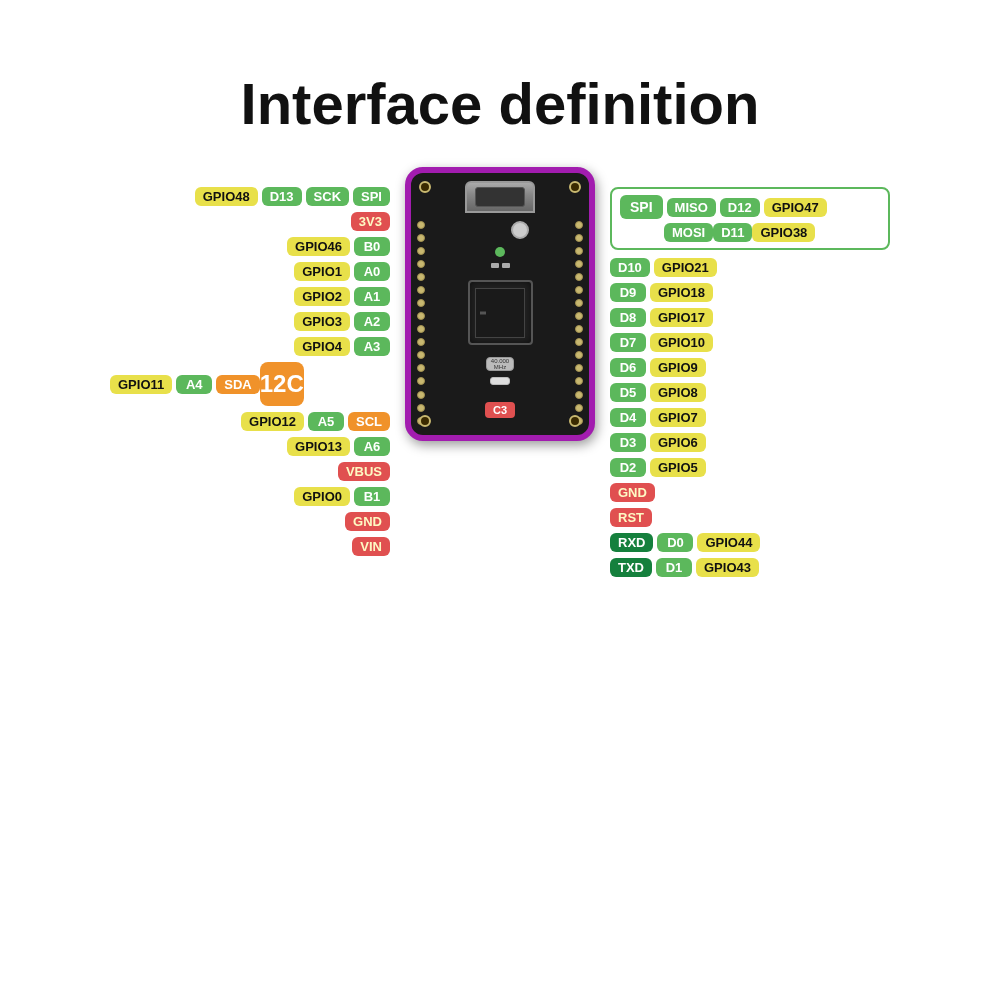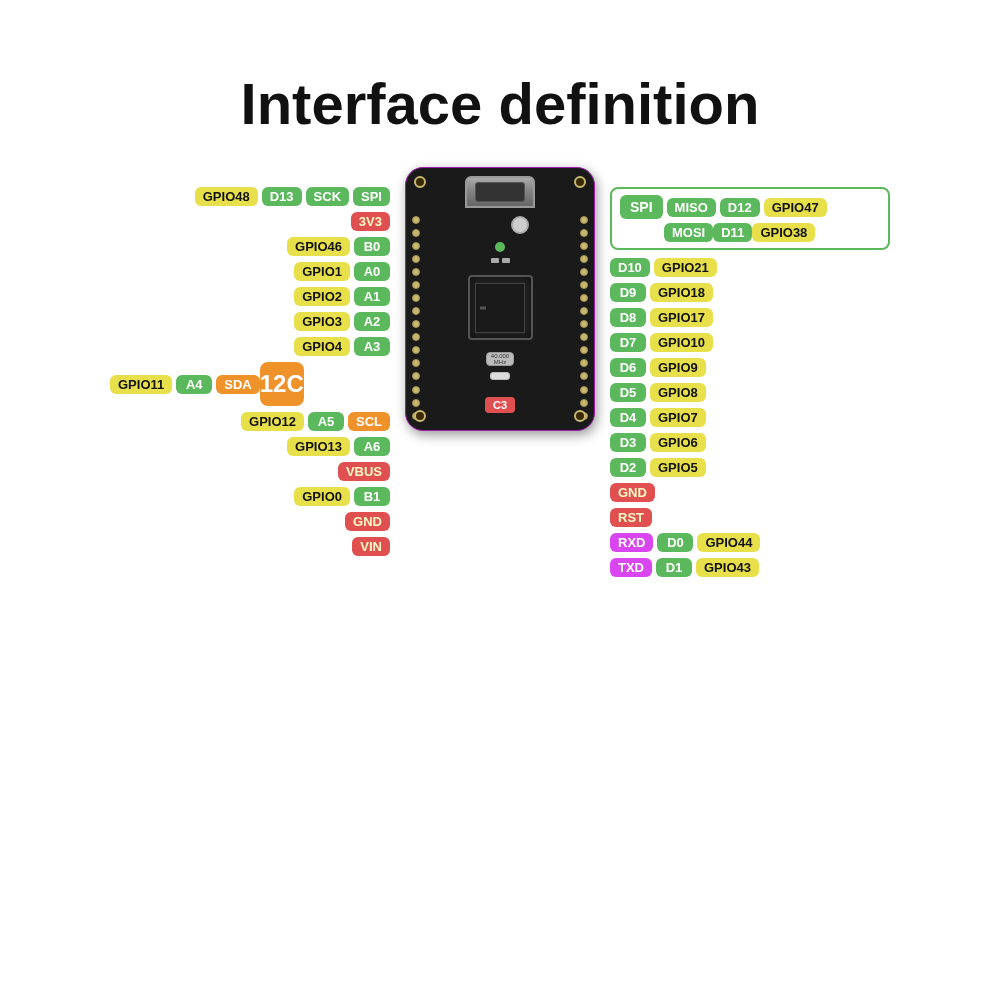--- a/index.html
+++ b/index.html
@@ -54,39 +54,39 @@
       font-weight: bold;
       color: #111;
       display: inline-block;
       min-width: 36px;
       text-align: center;
     }
     .badge-yellow { background: #e8e04a; }
     .badge-green { background: #5cb85c; color: #fff; }
     .badge-red { background: #e05050; color: #fef9c3; }
     .badge-orange { background: #f0922a; color: #fff; }
-    .badge-blue { background: #d946ef; color: #fff; }
+    .badge-blue { background: #15803d; color: #fff; }
     .badge-spi { background: #6dbf6d; color: #fff; font-size: 15px; padding: 4px 10px; }
     .badge-12c { background: #f0922a; color: #fff; font-size: 20px; padding: 6px 10px; border-radius: 8px; }
 
     .board-container {
       width: 220px;
       display: flex;
       flex-direction: column;
       align-items: center;
       position: relative;
       padding-top: 10px;
     }
 
     
     .pcb-board {
       width: 190px;
       background: #1a1a1a;
       border-radius: 18px;
-      border: 1px solid #a21caf;
+      border: 6px solid #a21caf;
       position: relative;
       padding: 8px 4px;
       display: flex;
       flex-direction: column;
       align-items: center;
       gap: 0;
       box-shadow: 2px 4px 12px rgba(0,0,0,0.4);
     }
 
     .usb-port {

